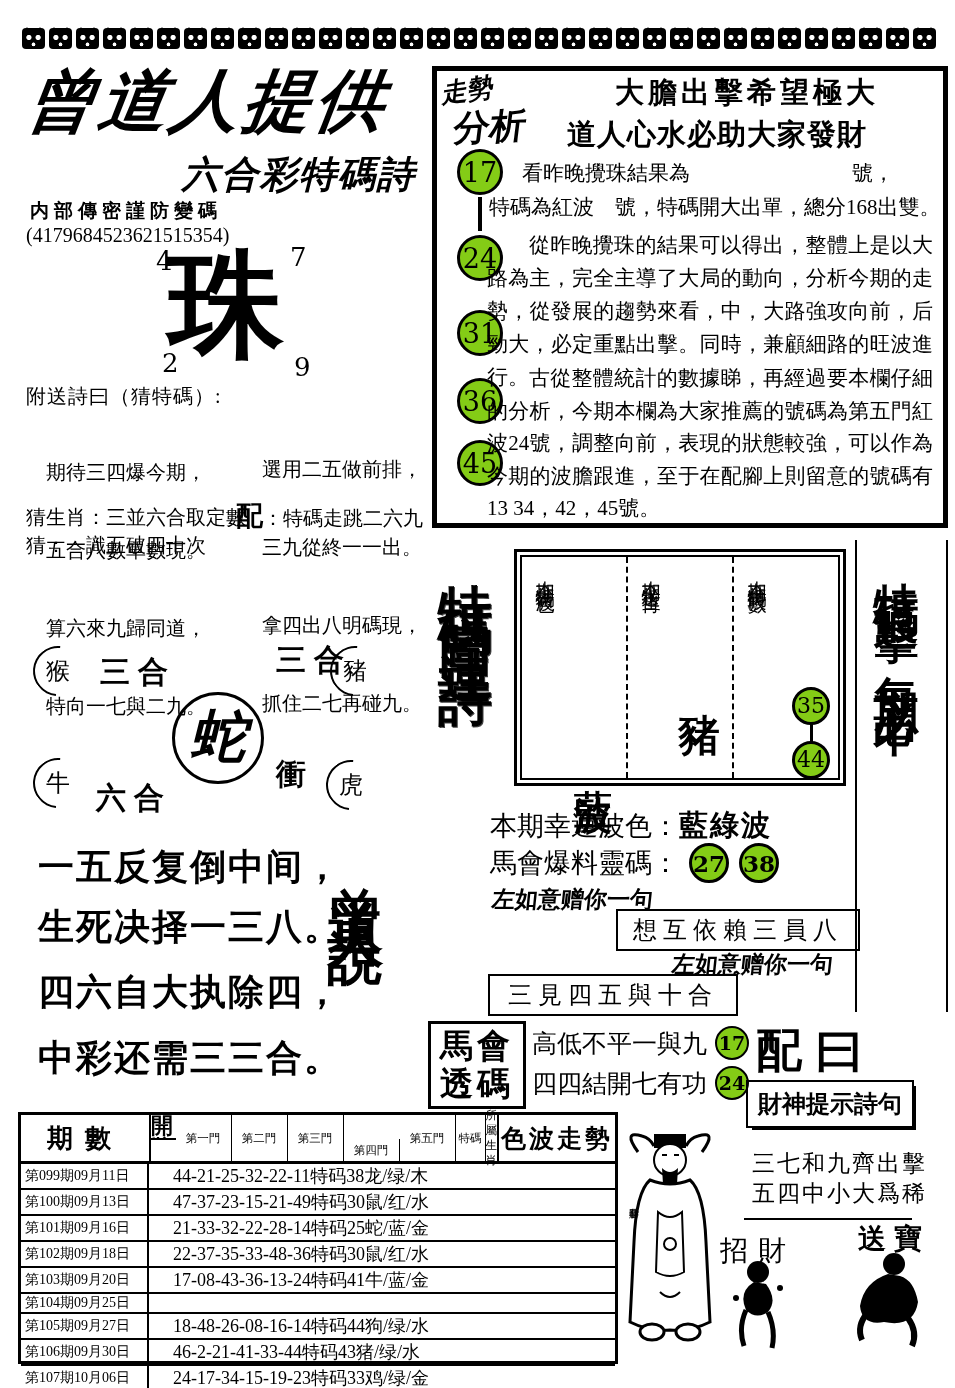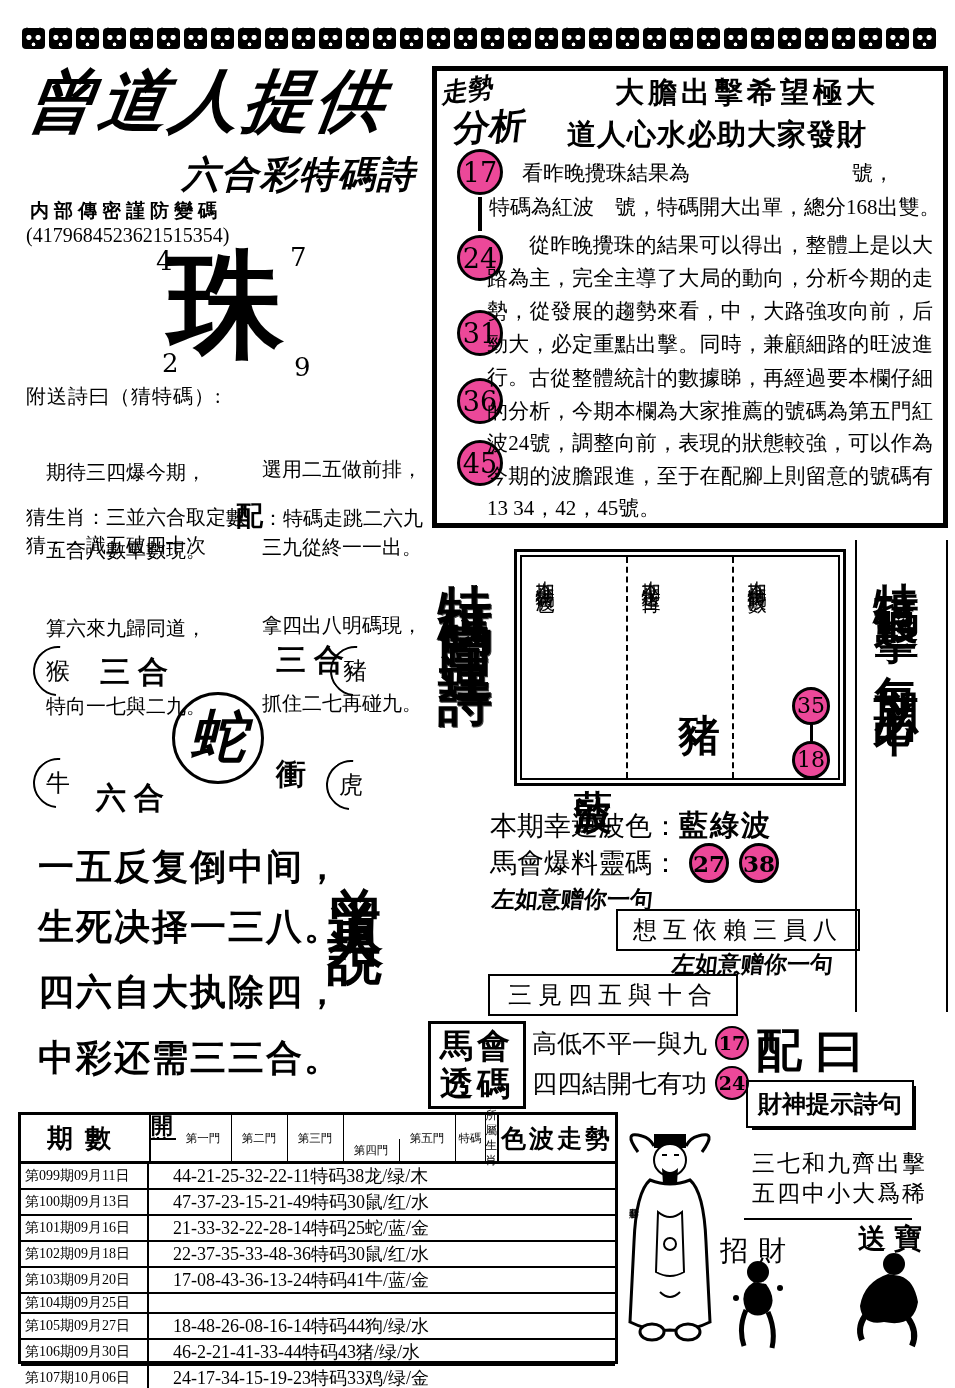--- a/index.html
+++ b/index.html
@@ -36,21 +36,21 @@
   #bpPei{left:236px;top:498px;font-size:20px;}
   #bpPei b{font-size:27px;font-weight:900;}
   #bpGuess{left:26px;top:532px;font-size:20px;}
   
   #panel{left:432px;top:66px;width:506px;height:452px;border:5px solid #000;}
   #lblZoushi{left:3px;top:2px;font-size:26px;font-style:italic;font-weight:bold;transform:rotate(-8deg);}
   #lblFenxi{left:17px;top:32px;font-size:36px;font-weight:900;transform:skewX(-10deg) rotate(-3deg);}
   #headline1{left:120px;top:2px;width:380px;text-align:center;font-size:29px;font-weight:900;letter-spacing:4px;}
   #headline2{left:55px;top:44px;width:450px;text-align:center;font-size:29px;font-weight:900;letter-spacing:1px;}
   .ball{display:inline-flex;align-items:center;justify-content:center;border:3px solid #000;
-        border-radius:50%;font-family:"DejaVu Serif",serif;line-height:1;background:#ec4899;box-sizing:border-box;}
+        border-radius:50%;font-family:"DejaVu Serif",serif;line-height:1;background:#84cc16;box-sizing:border-box;}
   .ball-lg{width:46px;height:46px;font-size:27px;}
   .ball-md{width:40px;height:40px;font-size:23px;font-weight:bold;}
   .ball-sm{width:34px;height:34px;font-size:19px;font-weight:bold;border-width:2px;}
   .panel-ball{position:absolute;left:20px;}
   #pb0{top:78px;} #pb1{top:164px;} #pb2{top:239px;} #pb3{top:307px;} #pb4{top:369px;}
   #pbConn{left:41px;top:126px;width:4px;height:34px;background:#000;}
   .para{font-size:21px;line-height:33px;text-align:justify;}
   #p1l1{left:85px;top:88px;width:372px;display:flex;justify-content:space-between;font-size:21px;}
   #p1l2{left:52px;top:122px;font-size:21px;}
   #p2{left:50px;top:158px;width:446px;text-indent:2em;}
@@ -263,21 +263,21 @@
         <div id="rv1">藍波</div>
       </div>
       <div class="rcol rcol-b">
         <div class="rlabel">本期特送生肖：</div>
         <div id="rv2">豬</div>
       </div>
       <div class="rcol">
         <div class="rlabel">本期特碼段數：</div>
         <span id="rb35" class="ball rb">35</span>
         <div id="rbConn"></div>
-        <span id="rb44" class="ball rb">18</span>
+        <span id="rb44" class="ball rb">44</span>
       </div>
     </div>
   </div>
 
   <div id="lucky" class="abs"><span>本期幸運波色：</span><b>藍綠波</b></div>
   <div id="club" class="abs">
     <span>馬會爆料靈碼：</span>
     <span class="ball ball-md">27</span>
     <span class="ball ball-md">38</span>
   </div>

